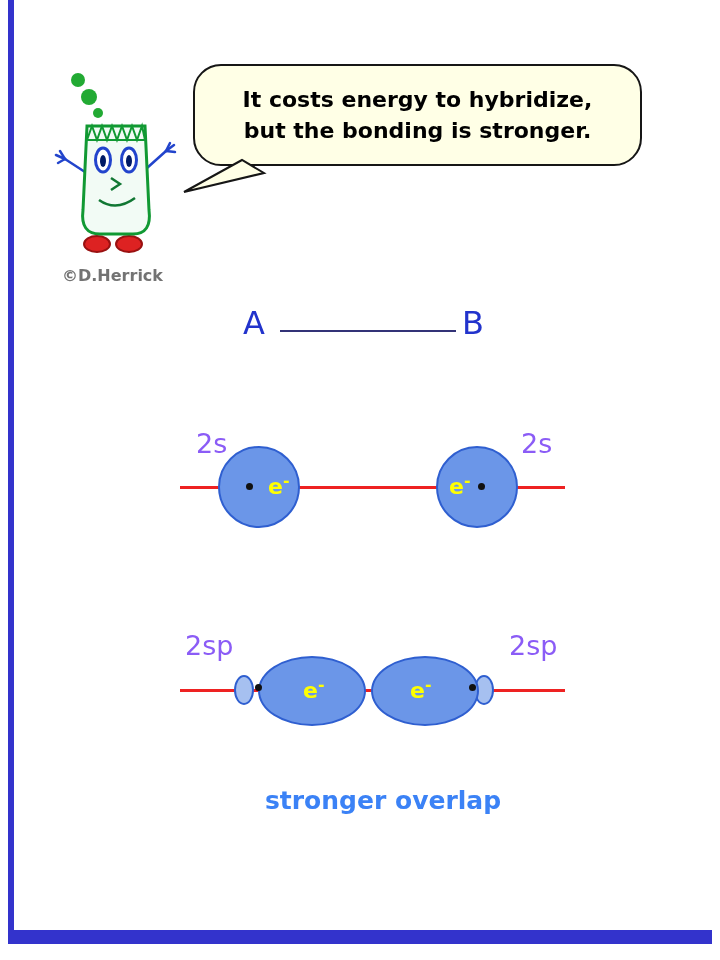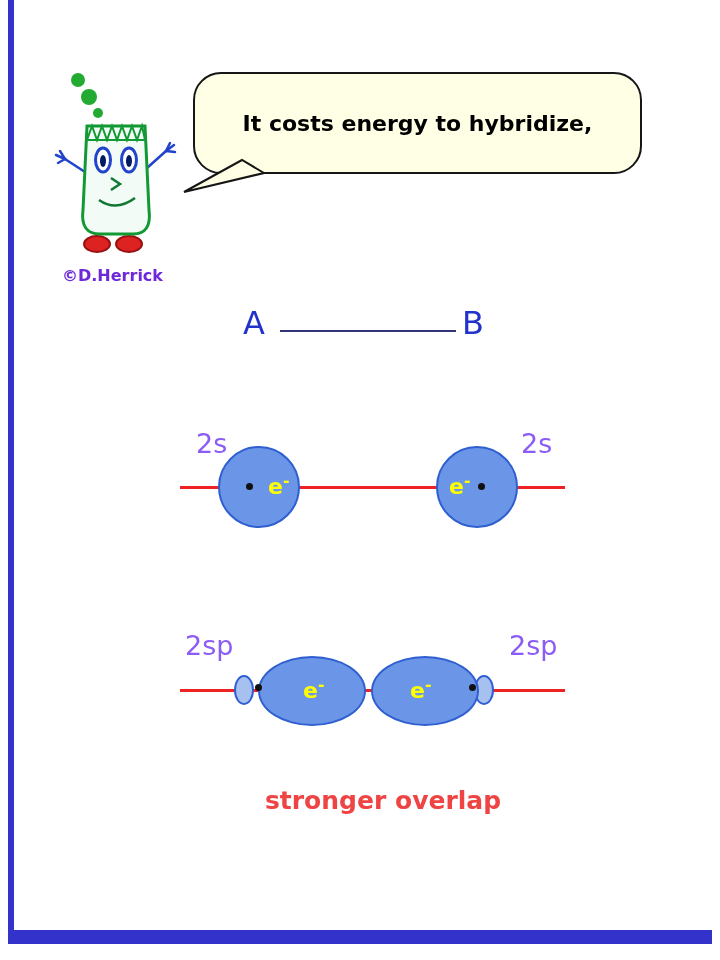--- a/index.html
+++ b/index.html
@@ -6,25 +6,25 @@
   .slide{
     position:relative;width:720px;height:960px;background:#ffffff;
     font-family:"DejaVu Sans", sans-serif;overflow:hidden;
   }
   
   .left-bar{position:absolute;left:8px;top:0;width:6px;height:938px;background:#3333cc;}
   .bottom-bar{position:absolute;left:8px;top:930px;width:704px;height:14px;background:#3333cc;}
 
   
   .mascot{position:absolute;left:45px;top:60px;}
-  .credit{position:absolute;left:62px;top:266px;font-size:16px;font-weight:bold;color:#6d28d9;}
+  .credit{position:absolute;left:62px;top:266px;font-size:16px;font-weight:bold;color:#737373;}
 
   
   .bubble{
-    position:absolute;left:193px;top:72px;width:445px;height:98px;
+    position:absolute;left:193px;top:64px;width:445px;height:98px;
     background:#ffffe6;border:2px solid #161616;border-radius:28px;
     display:flex;flex-direction:column;align-items:center;justify-content:center;
     font-size:22px;font-weight:bold;line-height:31px;color:#000;text-align:center;
   }
   .bubble-tail{position:absolute;left:180px;top:158px;}
 
   
   .atom{position:absolute;font-size:32px;color:#2233cc;}
   .atom-a{left:243px;top:304px;}
   .atom-b{left:462px;top:304px;}
@@ -63,21 +63,21 @@
   .dot-sp-b{left:469px;top:684px;}
 
   .e-label{position:absolute;color:#ffff00;font-weight:bold;font-size:22px;}
   .e-label sup{font-size:0.72em;}
   .e-s-a{left:268px;top:471px;}
   .e-s-b{left:449px;top:471px;}
   .e-sp-a{left:303px;top:675px;}
   .e-sp-b{left:410px;top:675px;}
 
   .caption{position:absolute;left:183px;top:786px;width:400px;text-align:center;
-    font-size:25px;font-weight:bold;color:#ef4444;}
+    font-size:25px;font-weight:bold;color:#3b82f6;}
 </style>
 </head>
 <body>
 
 <div class="slide">
 
   <div class="left-bar"></div>
   <div class="bottom-bar"></div>
 
   <svg class="mascot" width="145" height="205" viewBox="0 0 145 205">
@@ -109,20 +109,21 @@
       <ellipse cx="84" cy="101" rx="3" ry="6" fill="#001a66"></ellipse>
     </g>
     <polyline points="66,118 75,124 66,130" fill="none" stroke="#117733" stroke-width="2.5"></polyline>
     <path d="M54,140 Q71,152 90,138" fill="none" stroke="#117733" stroke-width="2.5"></path>
   </svg>
 
   <div class="credit">©D.Herrick</div>
 
   <div class="bubble">
     <div>It costs energy to hybridize,</div>
+    <div>but the bonding is stronger.</div>
   </div>
   <svg class="bubble-tail" width="100" height="40" viewBox="0 0 100 40">
     <path d="M62,2 L4,34 L84,15 Z" fill="#ffffe6" stroke="#161616" stroke-width="2"></path>
   </svg>
 
   <div class="atom atom-a">A</div>
   <div class="bond-line"></div>
   <div class="atom atom-b">B</div>
 
   <div class="orb-label lbl2s-l">2s</div>

